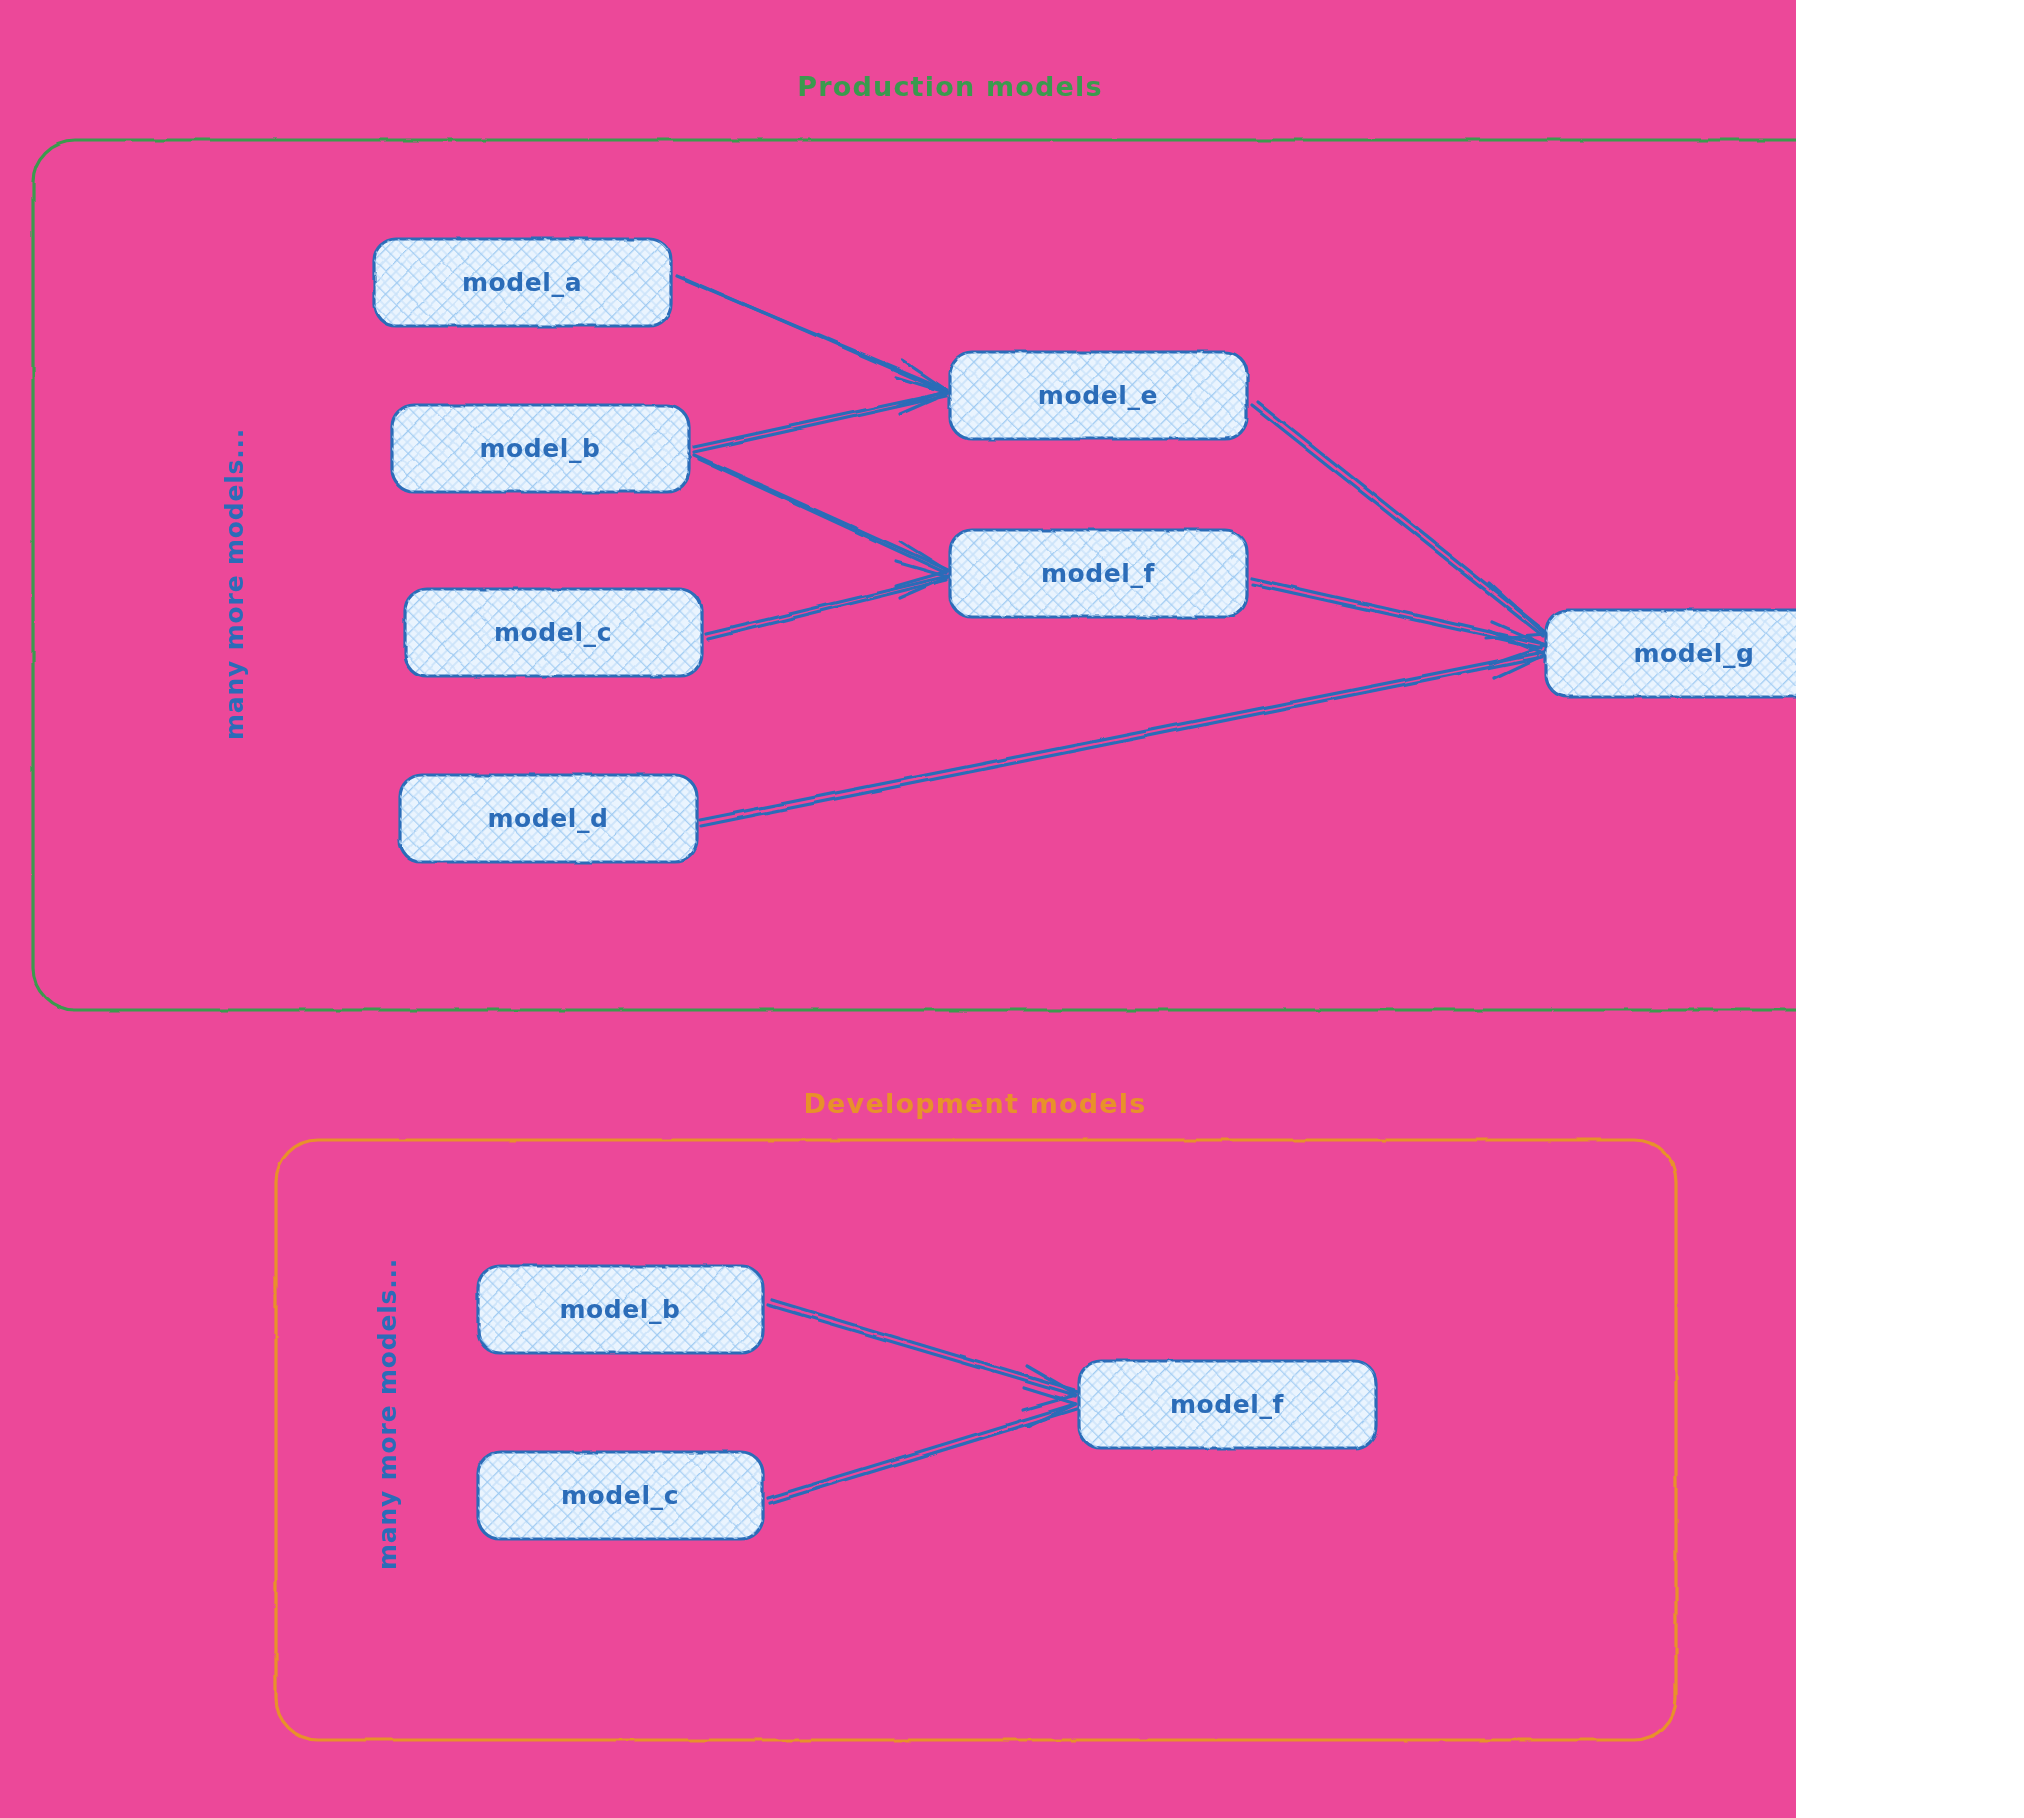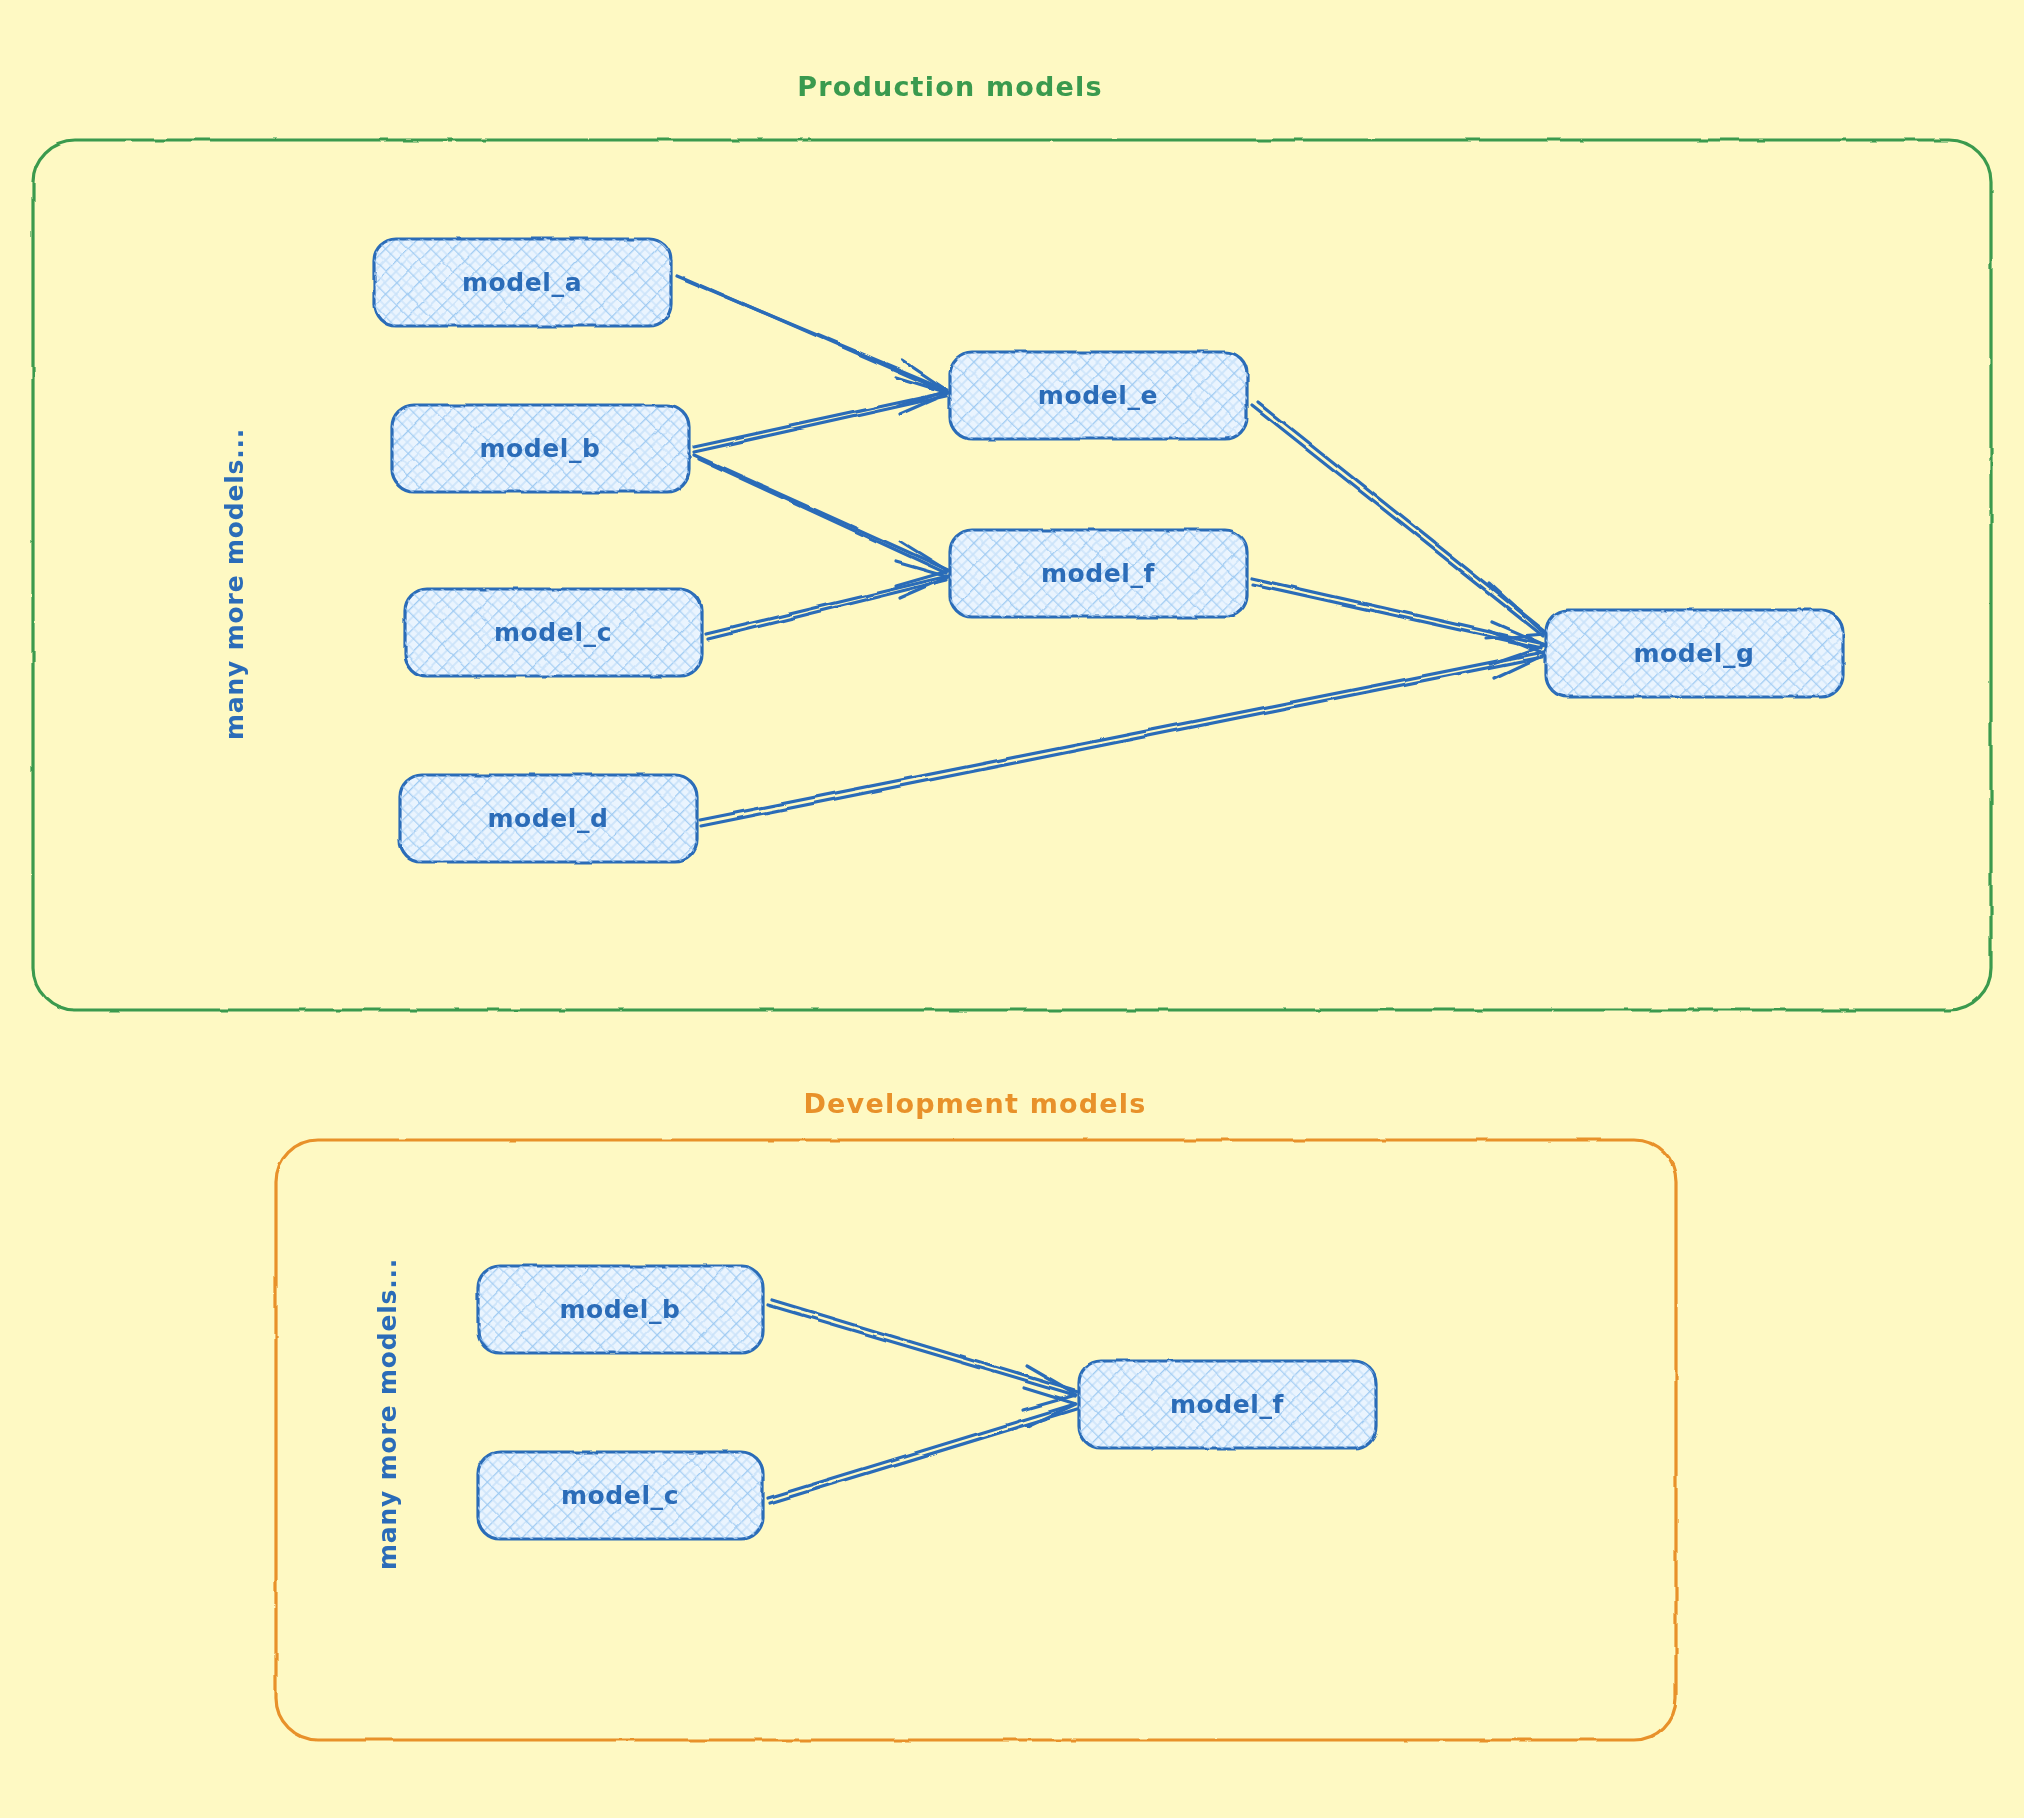--- a/index.html
+++ b/index.html
@@ -6,23 +6,23 @@
   html, body {
     margin: 0;
     padding: 0;
     background: #ffffff;
   }
   body {
     font-family: "DejaVu Sans", sans-serif;
   }
   #canvas {
     position: relative;
-    width: 2024px;
+    width: 1796px;
     height: 1818px;
-    background: #fef9c3;
+    background: #ec4899;
     overflow: hidden;
     text-decoration: underline;
   }
   svg.layer {
     position: absolute;
     left: 0;
     top: 0;
     width: 2024px;
     height: 1818px;
     overflow: visible;

